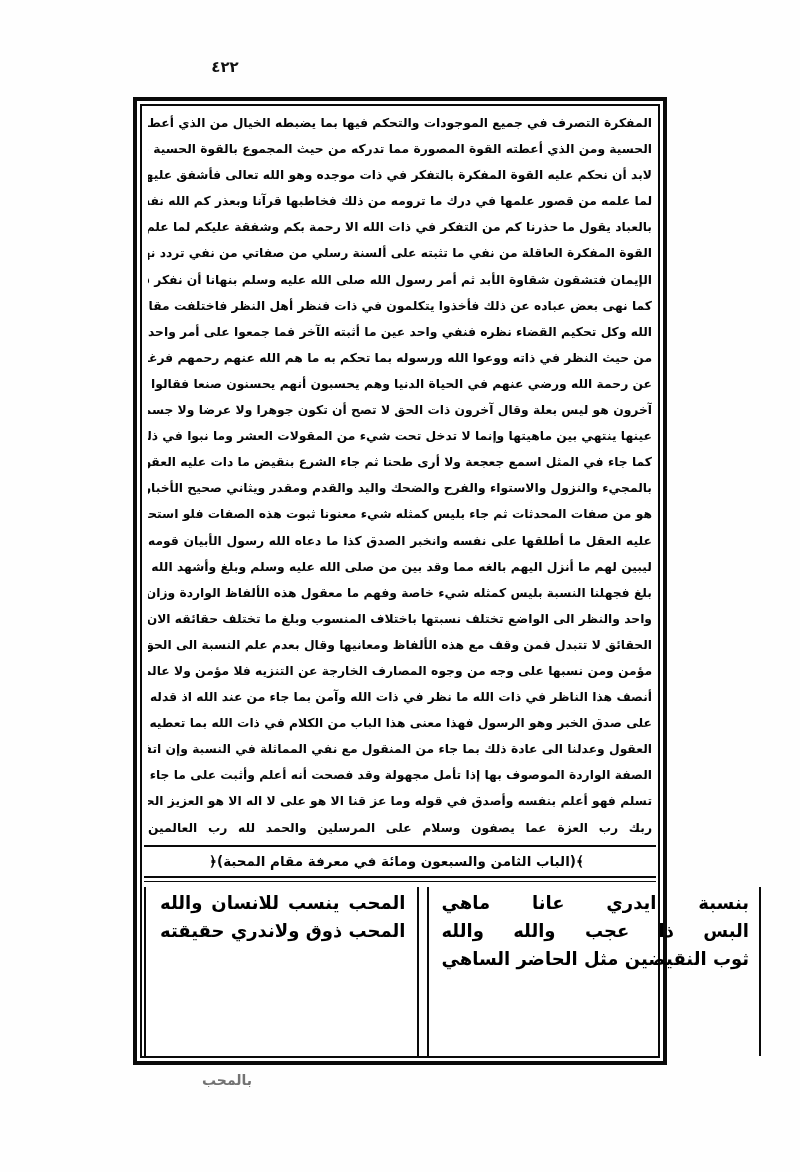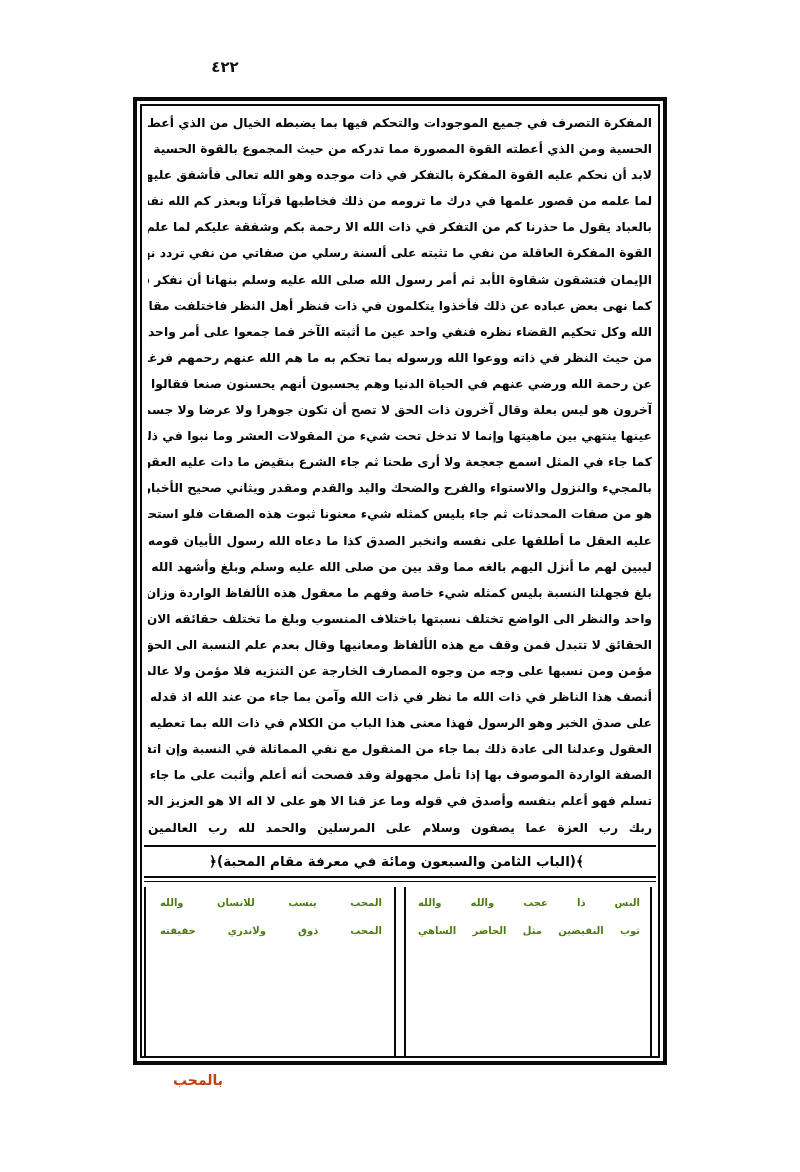--- a/index.html
+++ b/index.html
@@ -131,42 +131,42 @@
     border-left: 2px solid #0a0a0a;
     border-right: 2px solid #0a0a0a;
     margin: 0 2px;
   }
   .verse-edge {
     flex: 0 0 4px;
     border-left: 2px solid #0a0a0a;
   }
   .verse-line {
     font-family: "DejaVu Sans", sans-serif;
-    font-size: 10px;
+    font-size: 18px;
     line-height: 28px;
     height: 28px;
-    color: #4d7c0f;
+    color: #000000;
     white-space: nowrap;
     text-align: justify;
     text-align-last: justify;
     font-weight: 600;
     letter-spacing: -0.2px;
     overflow: hidden;
   }
 
   
   .catchword {
     position: absolute;
-    left: 173px;
+    left: 202px;
     top: 1072px;
     direction: rtl;
     font-family: "DejaVu Sans", sans-serif;
     font-size: 14px;
     font-weight: 700;
-    color: #c2410c;
+    color: #737373;
   }
 </style>
 </head>
 <body>
 
 <div class="page-number">٤٢٢</div>
 
 <div class="page-frame">
   <div class="frame-inner">
 
@@ -206,20 +206,21 @@
     <div class="heading-rule-bottom"></div>
 
     <div class="verse-table">
       <div class="verse-edge"></div>
       <div class="verse-col right-col">
         <div class="verse-line">المحب ينسب للانسان والله</div>
         <div class="verse-line">المحب ذوق ولاندري حقيقته</div>
       </div>
       <div class="verse-divider"></div>
       <div class="verse-col left-col">
+        <div class="verse-line">بنسبة ايدري عانا ماهي</div>
         <div class="verse-line">البس ذا عجب والله والله</div>
         <div class="verse-line">ثوب النقيضين مثل الحاضر الساهي</div>
       </div>
       <div class="verse-edge"></div>
     </div>
 
   </div>
 </div>
 
 <div class="catchword">بالمحب</div>

